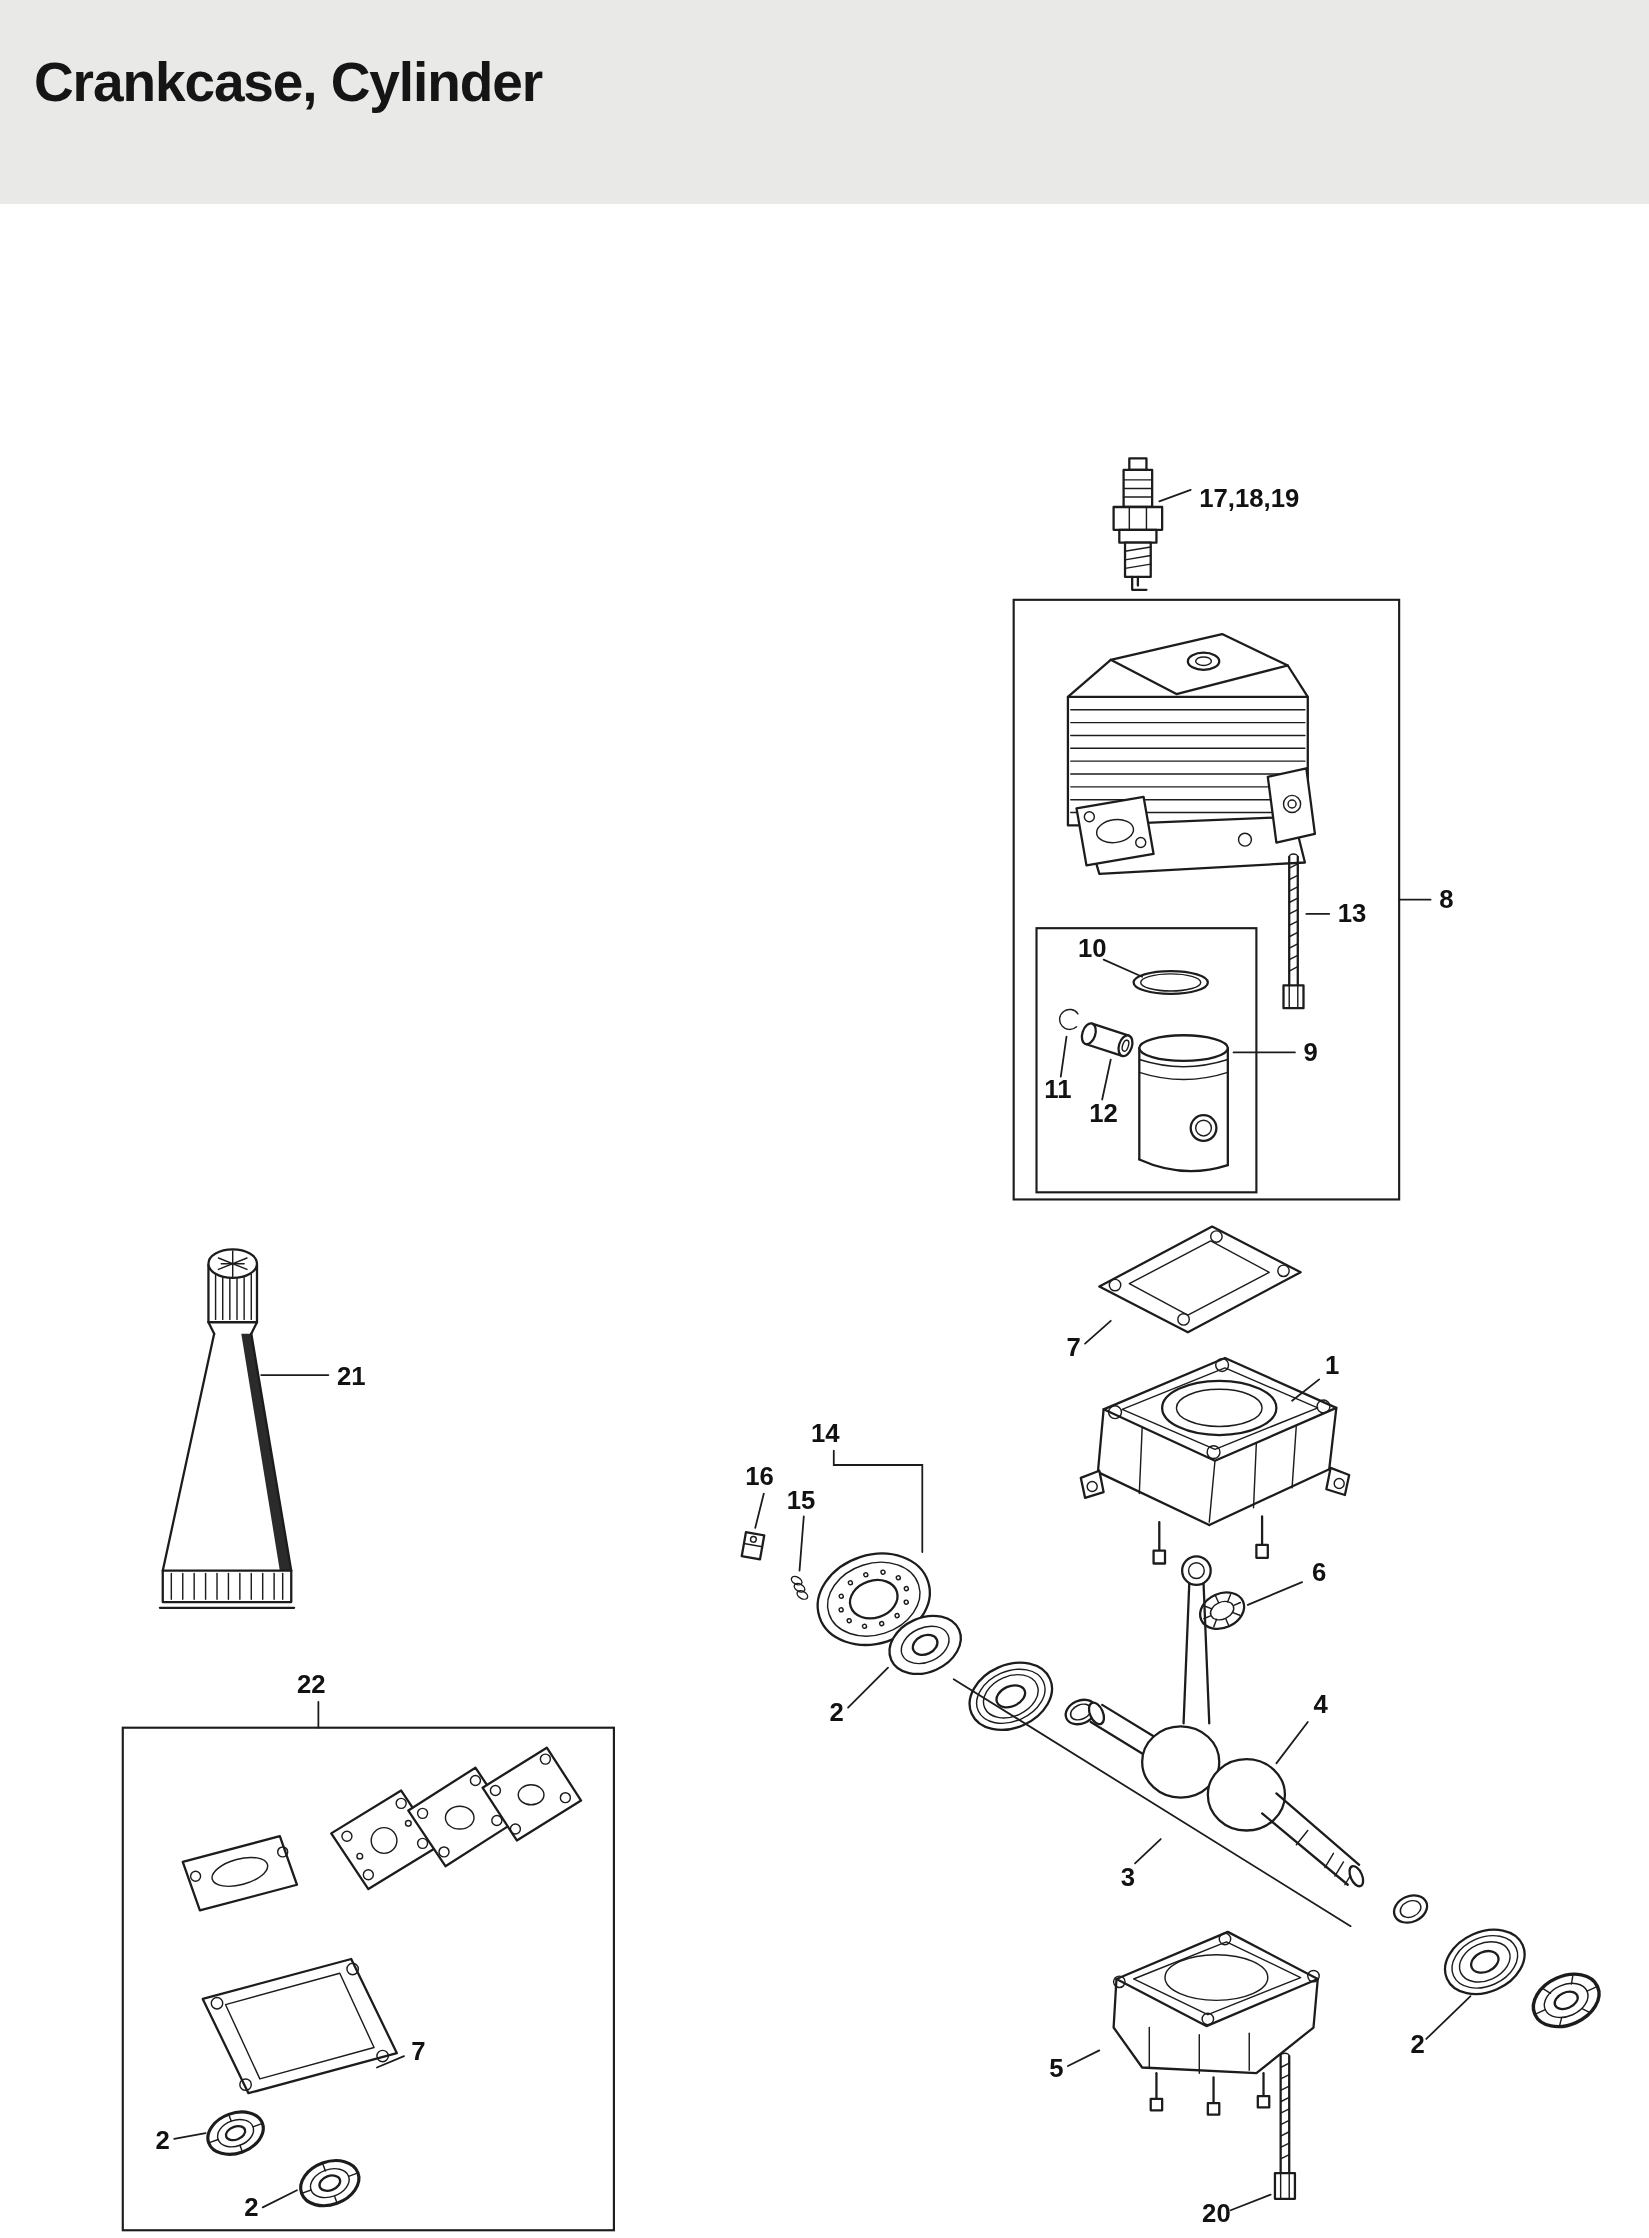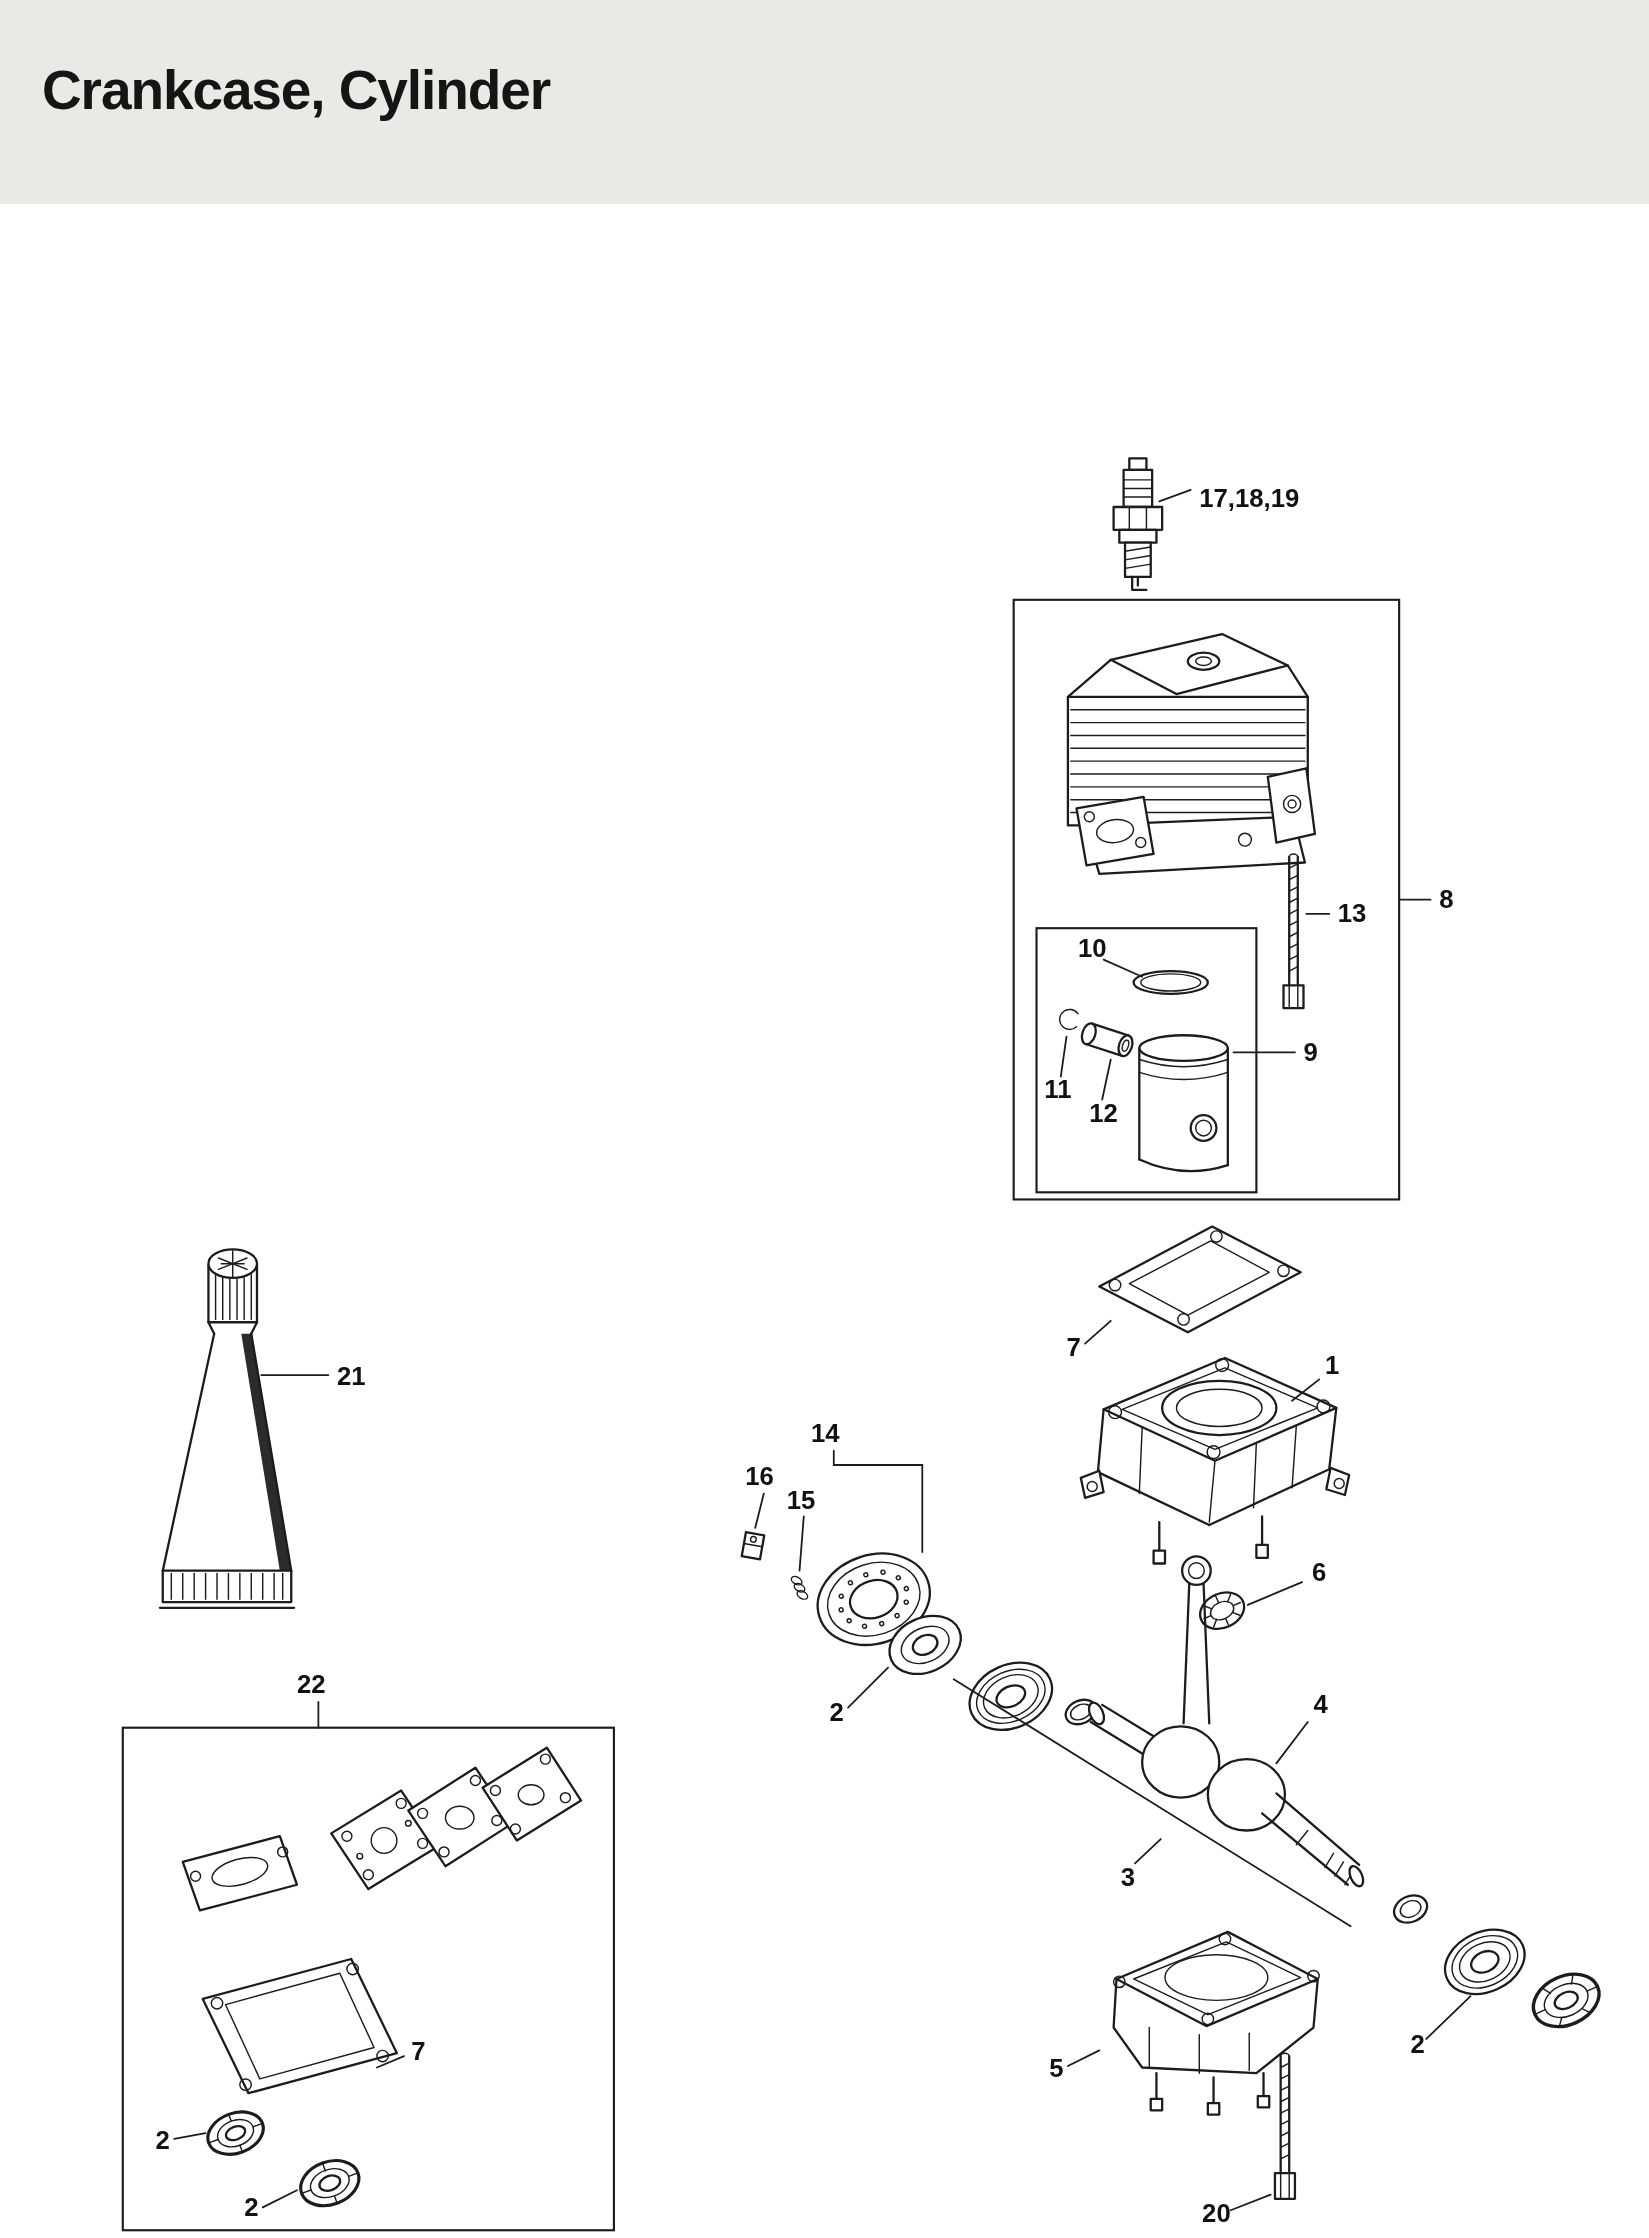--- a/index.html
+++ b/index.html
@@ -1,19 +1,19 @@
 <!DOCTYPE html>
 <html style="font-size:9.1px"><head>
 <meta charset="utf-8">
 <style>
   html,body{margin:0;padding:0;background:#ffffff;}
   .page{position:relative;width:1649px;height:2239px;background:#ffffff;
         font-family:"Liberation Sans",sans-serif;overflow:hidden;}
   .header{position:absolute;left:0;top:0;width:1649px;height:204px;background:#e9e9e7;}
-  .header h1{margin:8px;padding:55px 8px 0 34px;font-size:55px;line-height:1;
+  .header h1{margin:0;padding:55px 8px 0 34px;font-size:55px;line-height:1;
              font-weight:700;color:#151515;letter-spacing:-1.1px;
              font-family:"Liberation Sans",sans-serif;}
   svg.diagram{position:absolute;left:0;top:0;display:block;}
 
   
   .ln   {fill:none;stroke:#1c1c1c;stroke-width:1.6;stroke-linecap:round;stroke-linejoin:round;}
   .lnw  {fill:#ffffff;stroke:#1c1c1c;stroke-width:1.6;stroke-linecap:round;stroke-linejoin:round;}
   .thin {fill:none;stroke:#1c1c1c;stroke-width:1;stroke-linecap:round;stroke-linejoin:round;}
   .leader{fill:none;stroke:#1c1c1c;stroke-width:1.25;stroke-linecap:round;}
   .box  {fill:none;stroke:#1c1c1c;stroke-width:1.5;}

